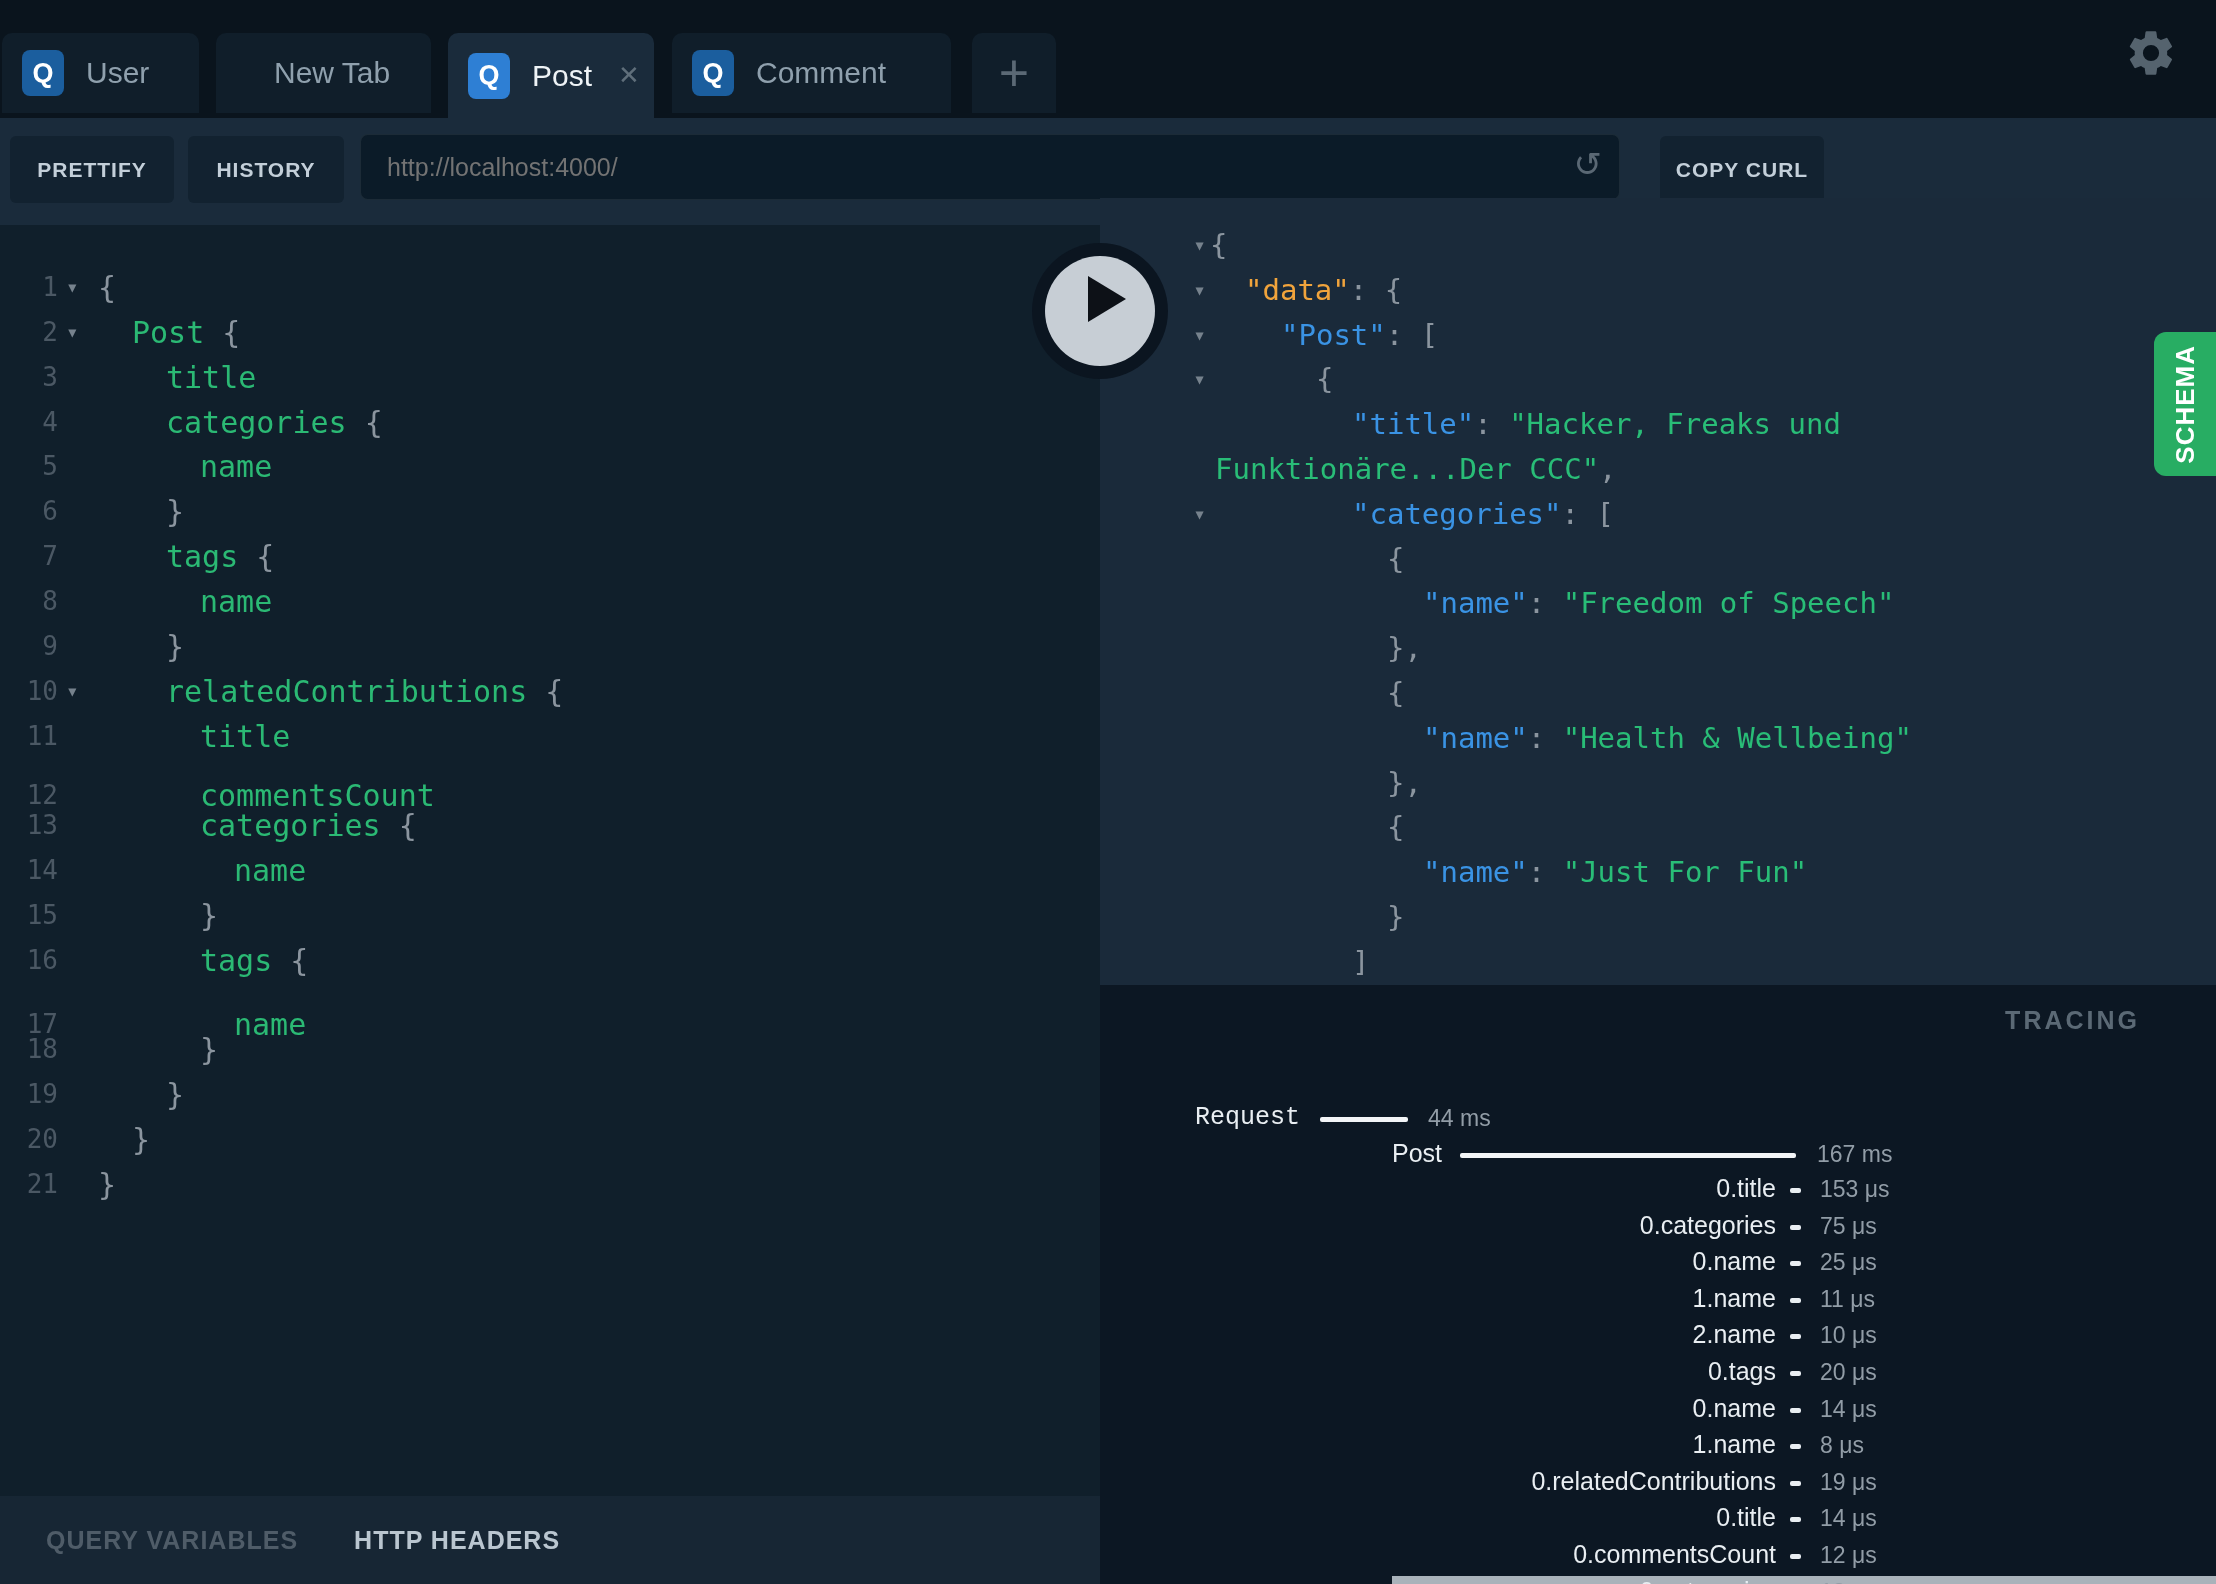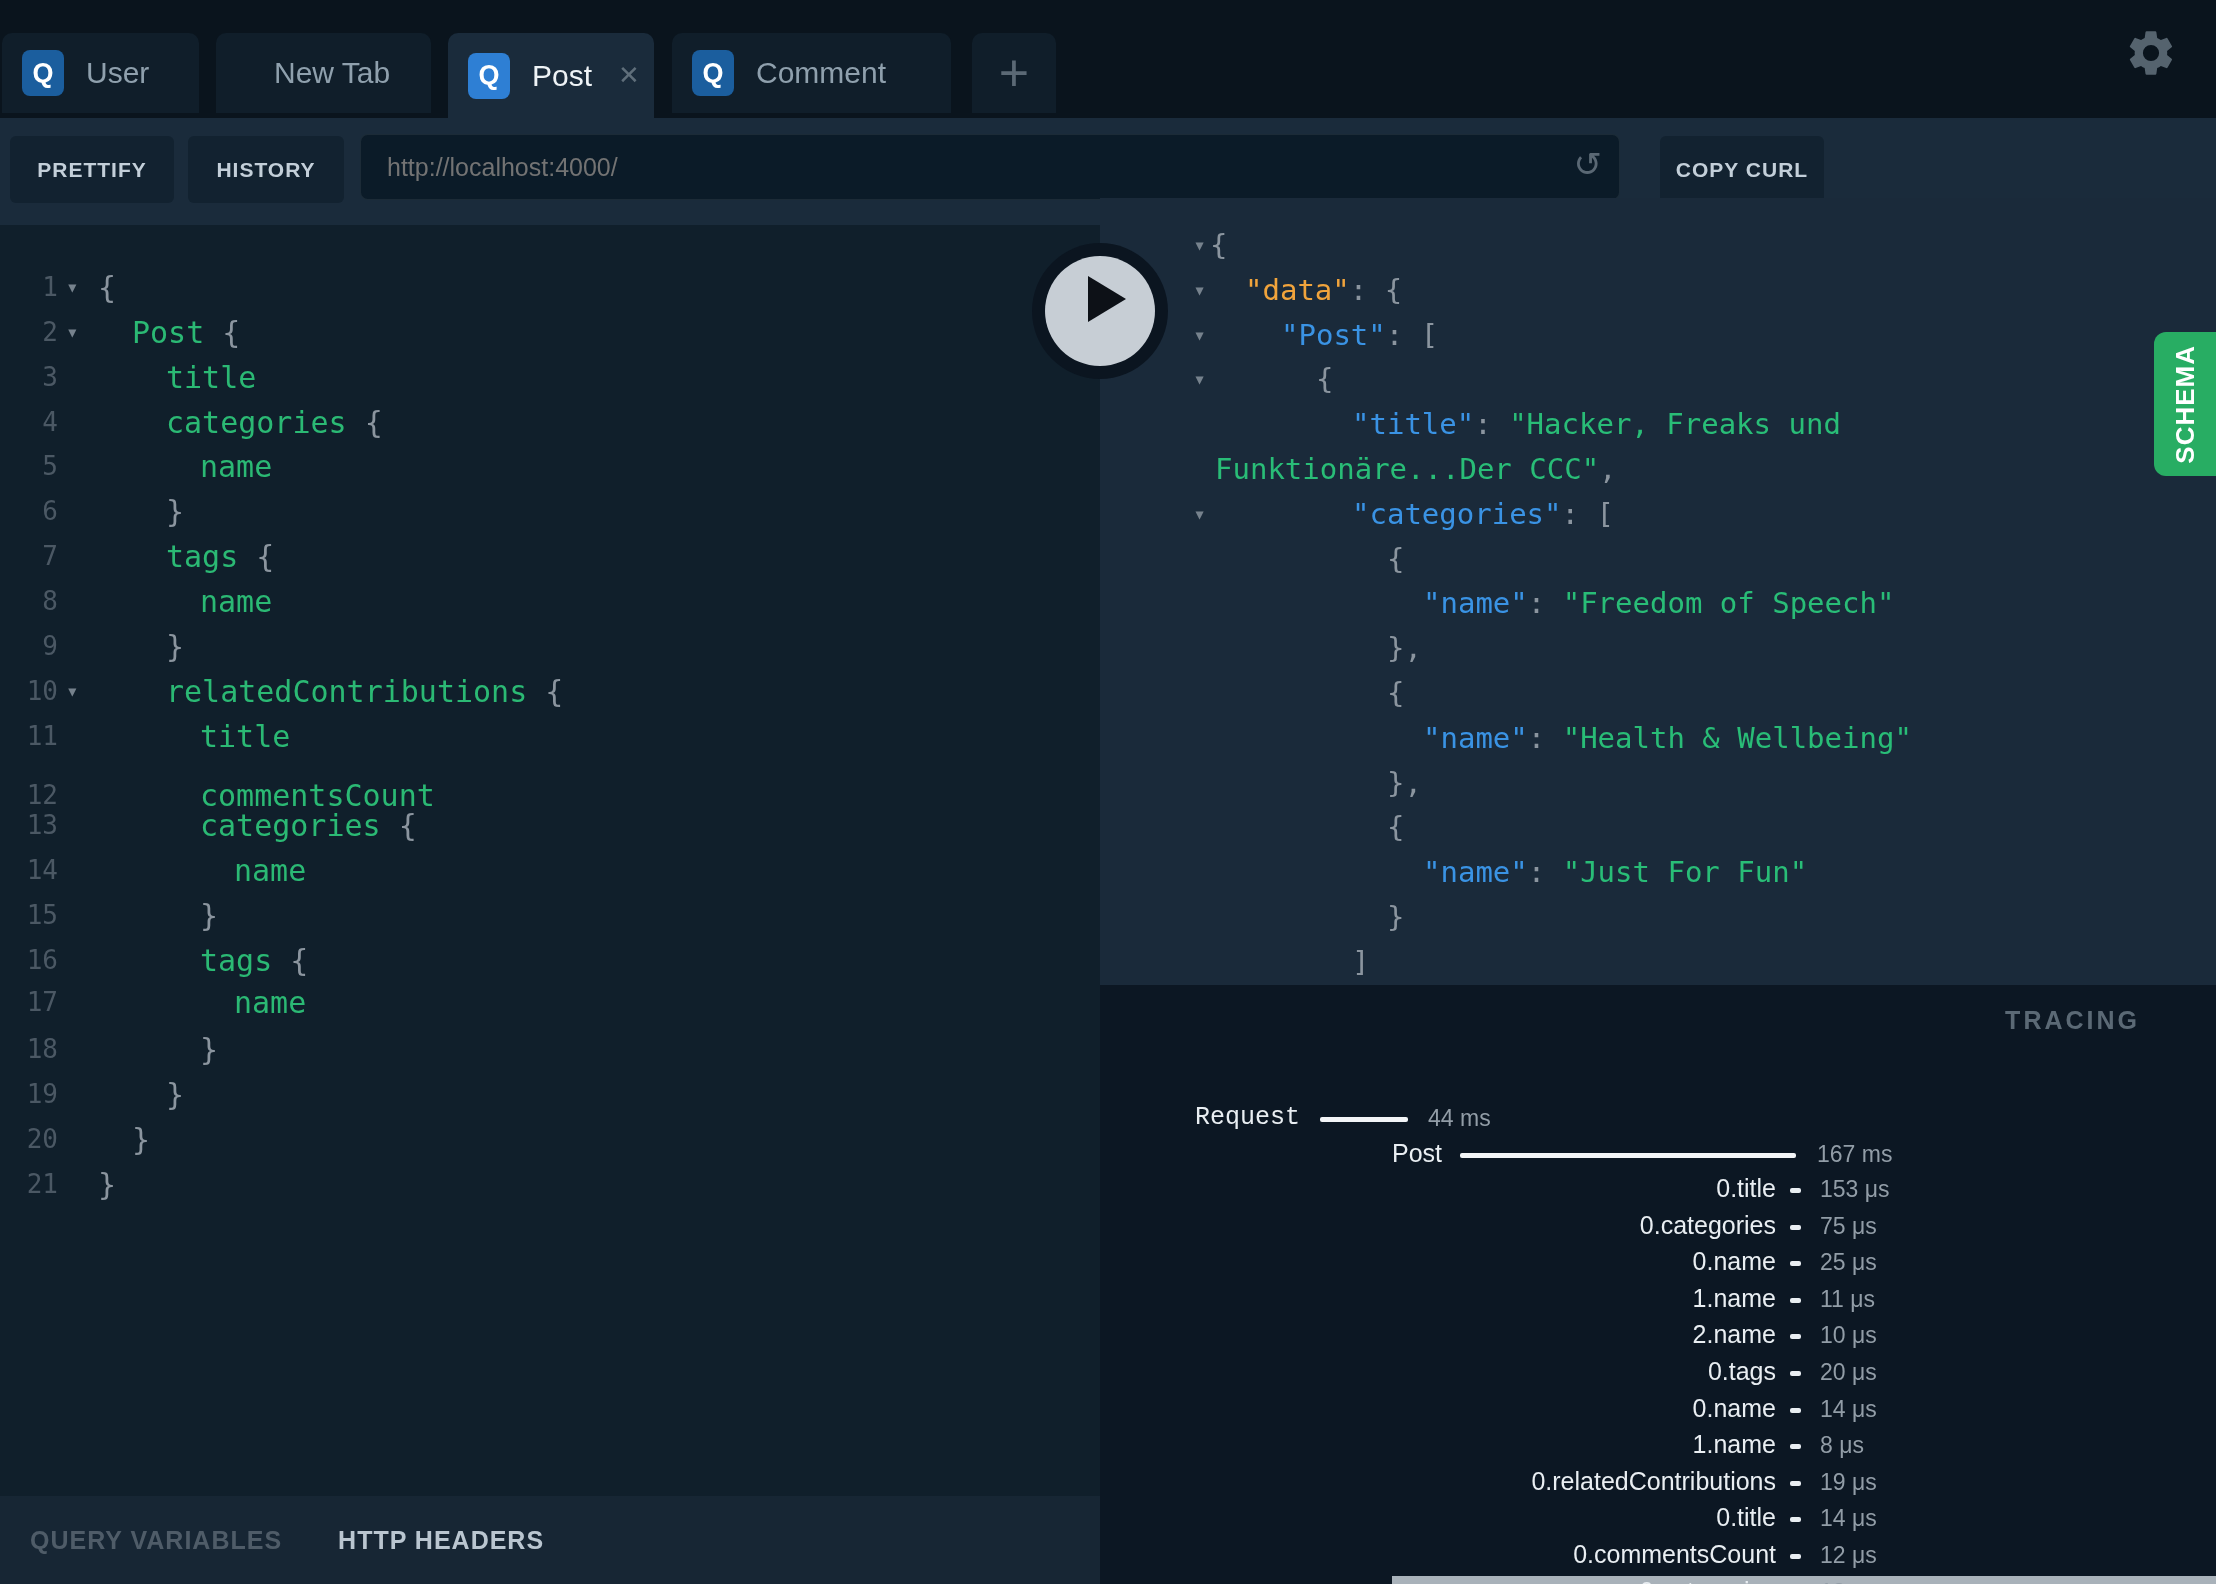--- a/index.html
+++ b/index.html
@@ -43,21 +43,21 @@
            font-family:"DejaVu Sans Mono", monospace; font-size:30px; white-space:pre; }
   .eline .lnum { position:absolute; left:0; width:58px; text-align:right;
                  font-size:26px; color:#4b5864; }
   .fold { position:absolute; font-size:21px; color:#76828d; }
   .eline .fold { left:66px; }
   .tok-g { color:#2bb974; } .tok-p { color:#8b959f; }
   .tok-ko { color:#f1a43c; } .tok-kb { color:#3a93e4; } .tok-s { color:#29bd77; }
 
   .vars-bar { position:absolute; left:0; top:1496px; width:1100px; height:88px;
               background:#172634; display:flex; align-items:center; }
-  .qv { margin-left:30px; font-size:25px; font-weight:bold; letter-spacing:1px; color:#4f5c68; }
+  .qv { margin-left:46px; font-size:25px; font-weight:bold; letter-spacing:1px; color:#4f5c68; }
   .hh { margin-left:56px; font-size:25px; font-weight:bold; letter-spacing:1px; color:#bac6d0; }
 
   .response-pane { position:absolute; left:1100px; top:198px; width:1116px; height:787px;
                    background:#1a2a3a; overflow:hidden; }
   .rline { position:absolute; width:1116px; height:45px; line-height:45px;
            font-family:"DejaVu Sans Mono", monospace; font-size:29px; white-space:pre; }
   .rline .fold { left:40px; width:66px; text-align:right; position:absolute; }
 
   
   .play { position:absolute; left:1032px; top:243px; width:136px; height:136px;
@@ -142,21 +142,21 @@
       <div class="eline" style="top: 309.1px;"><span class="lnum">7</span><span style="position: absolute; left: 166px;"><span class="tok-g">tags</span><span class="tok-p"> {</span></span></div>
       <div class="eline" style="top: 353.95px;"><span class="lnum">8</span><span style="position: absolute; left: 200px;"><span class="tok-g">name</span></span></div>
       <div class="eline" style="top: 398.8px;"><span class="lnum">9</span><span style="position: absolute; left: 166px;"><span class="tok-p">}</span></span></div>
       <div class="eline" style="top: 443.65px;"><span class="lnum">10</span><span class="fold">▾</span><span style="position: absolute; left: 166px;"><span class="tok-g">relatedContributions</span><span class="tok-p"> {</span></span></div>
       <div class="eline" style="top: 488.5px;"><span class="lnum">11</span><span style="position: absolute; left: 200px;"><span class="tok-g">title</span></span></div>
       <div class="eline" style="top: 533.35px; margin-top: 15px;"><span class="lnum">12</span><span style="position: absolute; left: 200px;"><span class="tok-g">commentsCount</span></span></div>
       <div class="eline" style="top: 578.2px;"><span class="lnum">13</span><span style="position: absolute; left: 200px;"><span class="tok-g">categories</span><span class="tok-p"> {</span></span></div>
       <div class="eline" style="top: 623.05px;"><span class="lnum">14</span><span style="position: absolute; left: 234px;"><span class="tok-g">name</span></span></div>
       <div class="eline" style="top: 667.9px;"><span class="lnum">15</span><span style="position: absolute; left: 200px;"><span class="tok-p">}</span></span></div>
       <div class="eline" style="top: 712.75px;"><span class="lnum">16</span><span style="position: absolute; left: 200px;"><span class="tok-g">tags</span><span class="tok-p"> {</span></span></div>
-      <div class="eline" style="top: 755px;"><span class="lnum">17</span><span style="position: absolute; left: 234px;"><span class="tok-g">name</span></span></div>
+      <div class="eline" style="top: 777px;"><span class="lnum">17</span><span style="position: absolute; left: 234px;"><span class="tok-g">name</span></span></div>
       <div class="eline" style="top: 802.45px;"><span class="lnum">18</span><span style="position: absolute; left: 200px;"><span class="tok-p">}</span></span></div>
       <div class="eline" style="top: 847.3px;"><span class="lnum">19</span><span style="position: absolute; left: 166px;"><span class="tok-p">}</span></span></div>
       <div class="eline" style="top: 892.15px;"><span class="lnum">20</span><span style="position: absolute; left: 132px;"><span class="tok-p">}</span></span></div>
       <div class="eline" style="top: 937px;"><span class="lnum">21</span><span style="position: absolute; left: 98px;"><span class="tok-p">}</span></span></div>
     </div>
 
   <div class="vars-bar">
     <span class="qv">QUERY VARIABLES</span>
     <span class="hh">HTTP HEADERS</span>
   </div>

